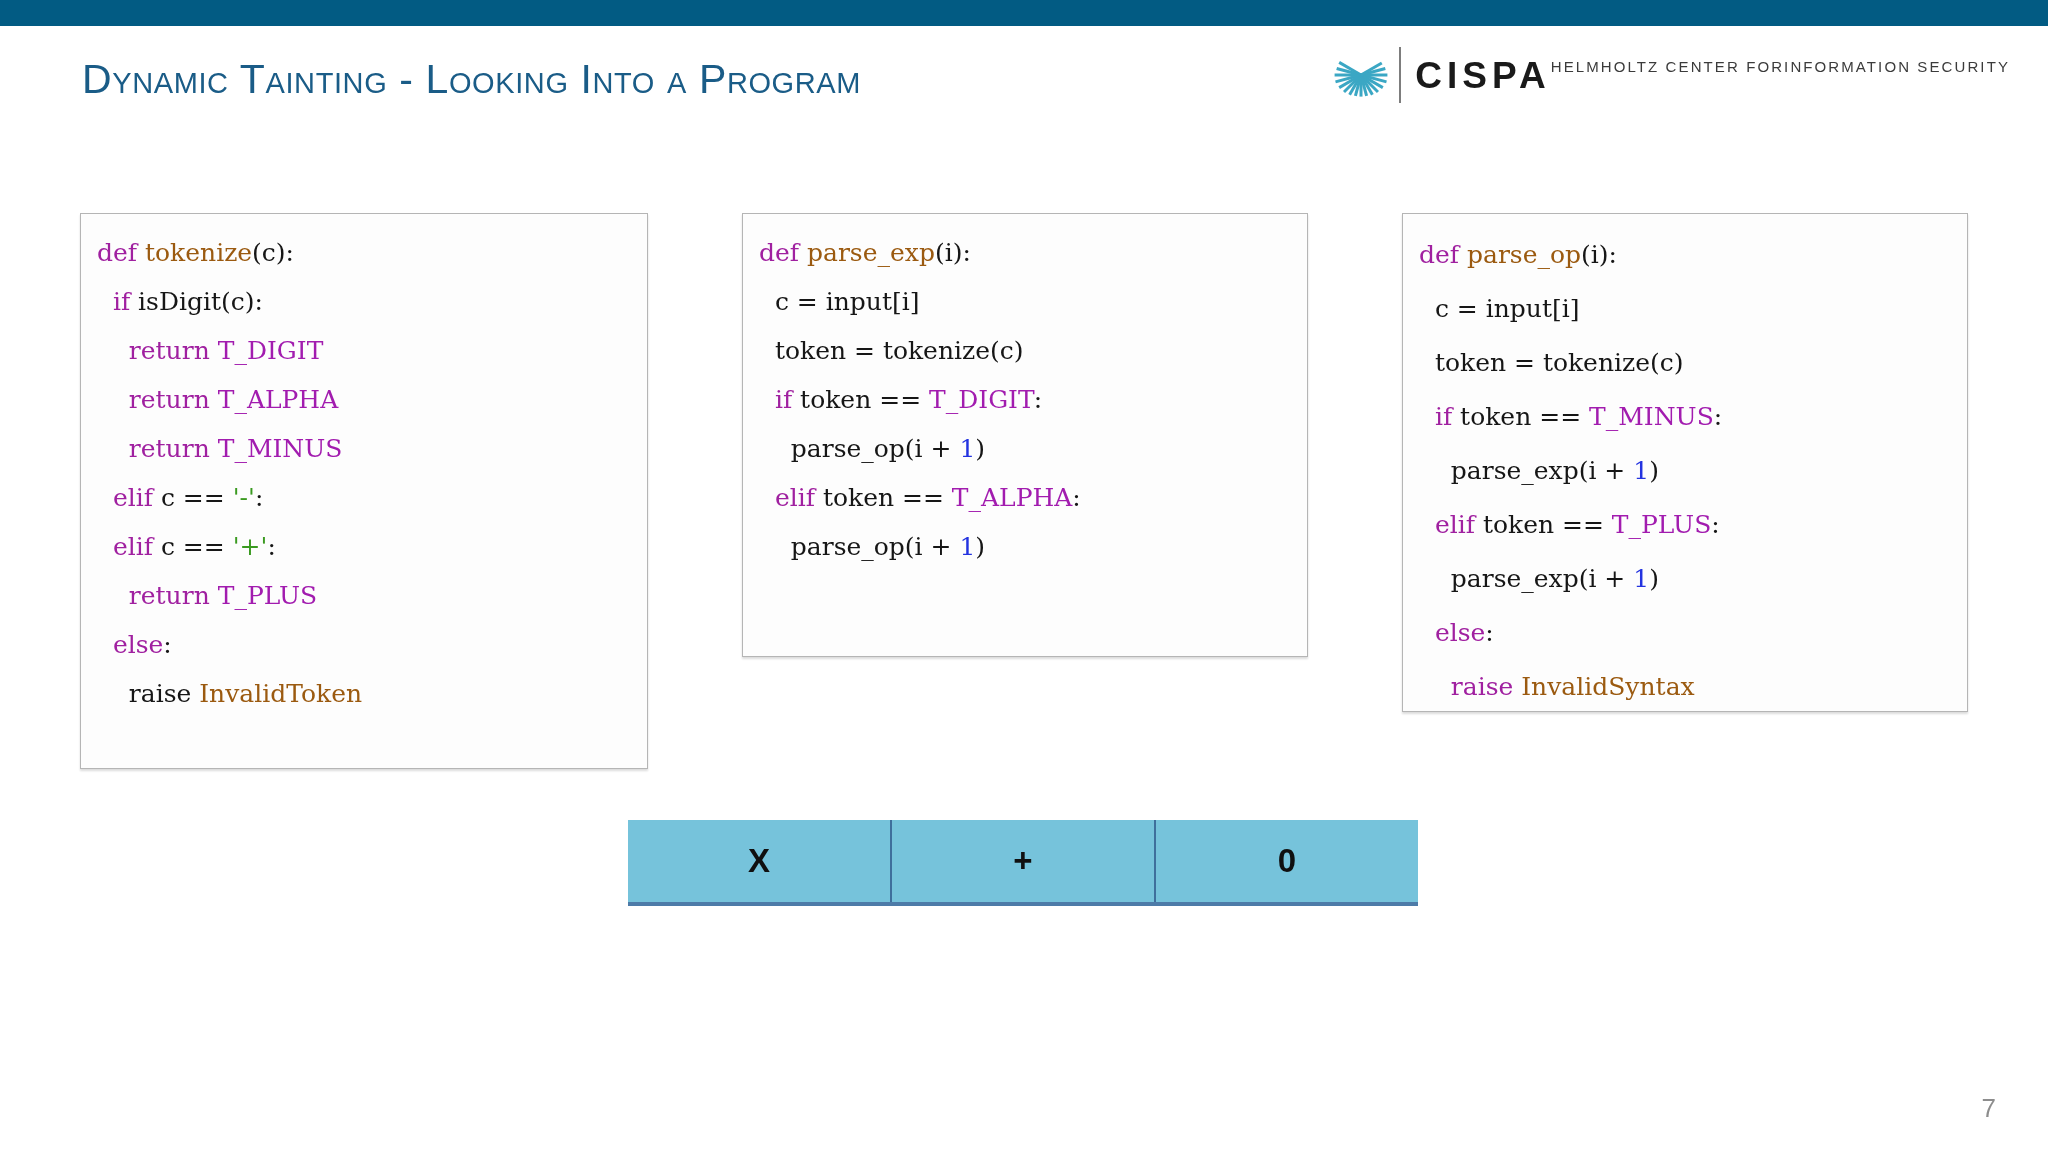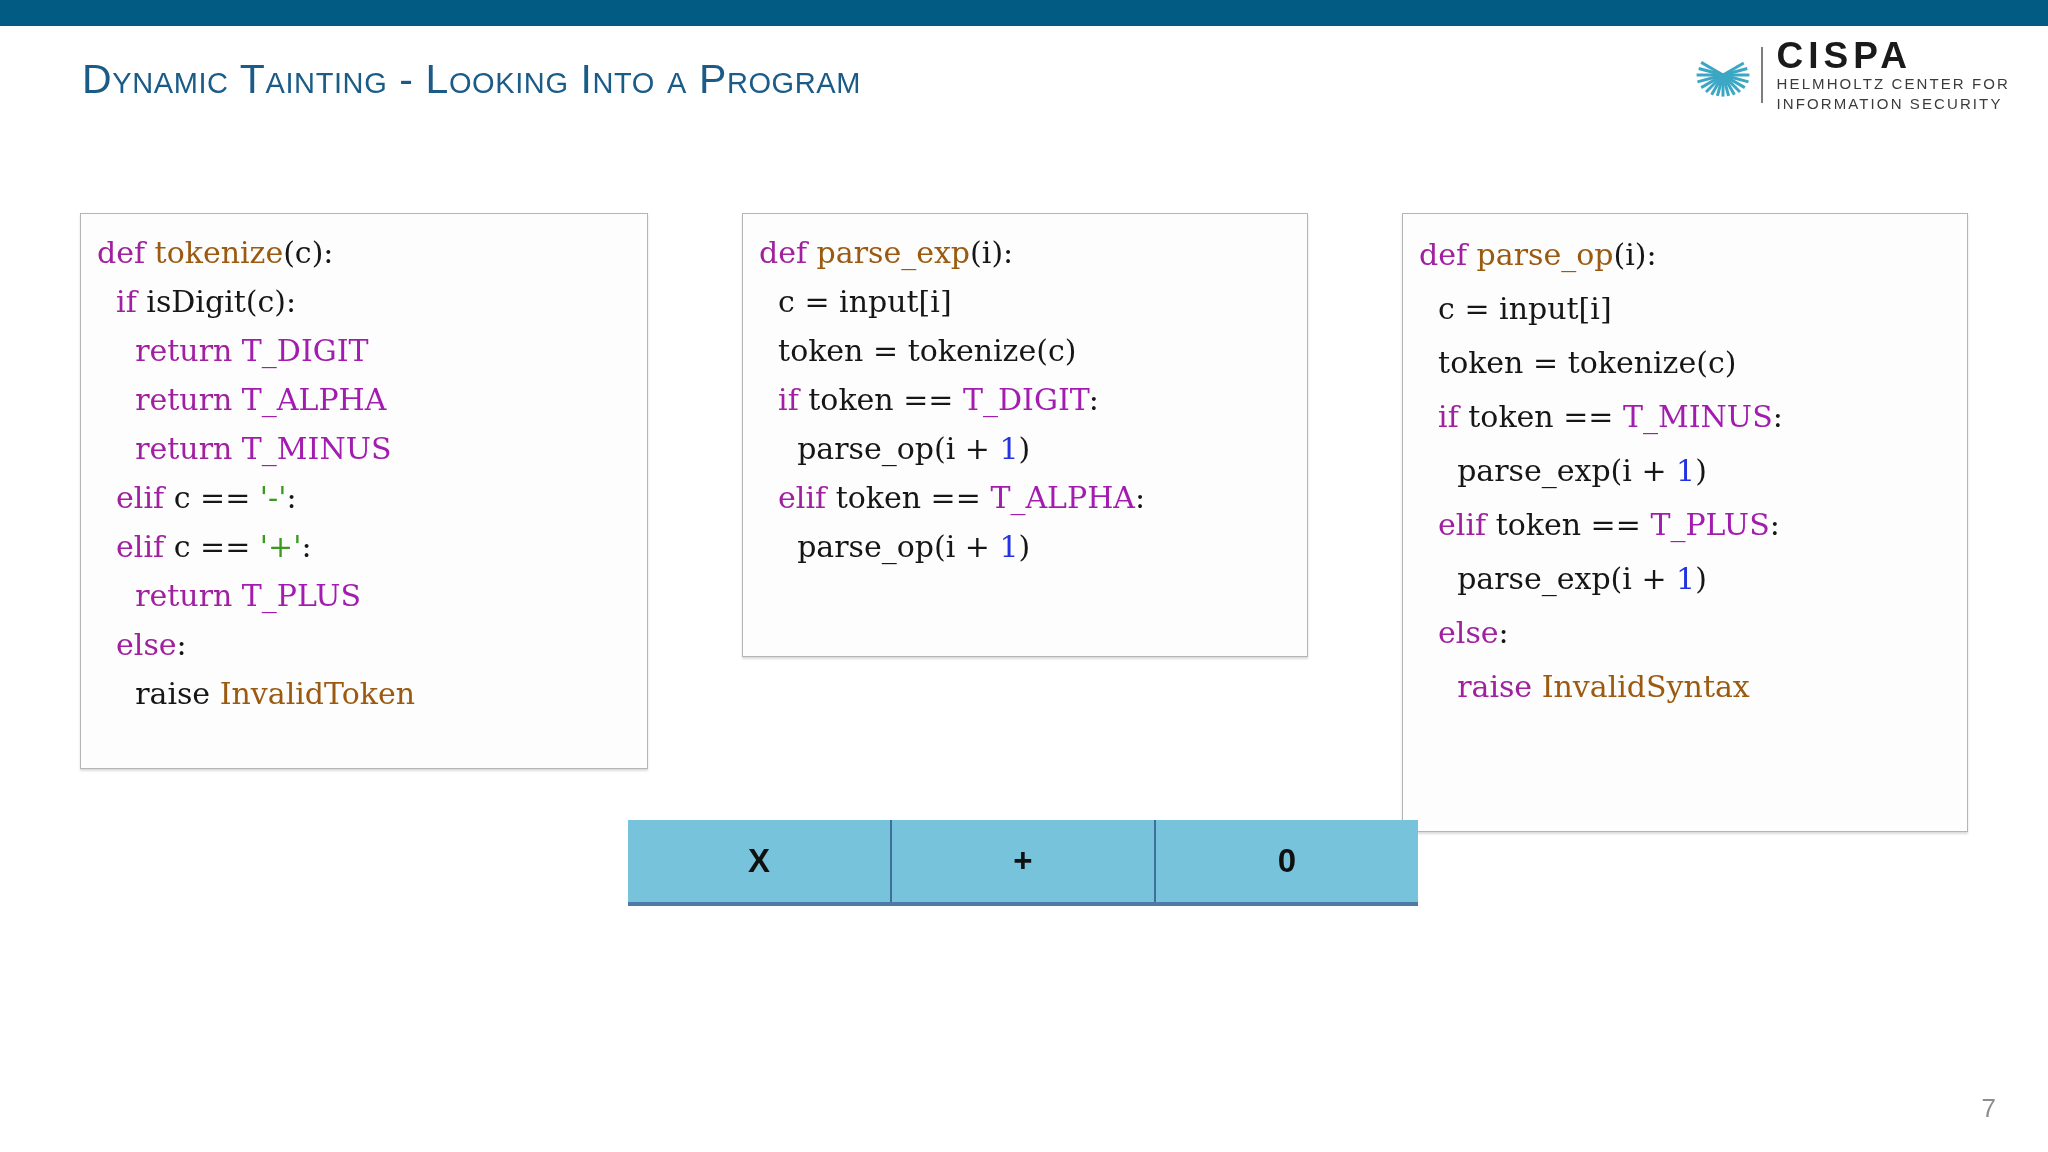--- a/index.html
+++ b/index.html
@@ -54,21 +54,21 @@
   }
   #logo-divider {
     width: 2px;
     height: 56px;
     background: #7d7d7d;
     margin: 0 14px 0 8px;
     flex: 0 0 auto;
   }
   #logo-text {
     display: flex;
-    flex-direction: column;
+    flex-direction: row;
     justify-content: center;
   }
   #logo-wordmark {
     font-family: "Liberation Sans", sans-serif;
     font-size: 37px;
     font-weight: bold;
     letter-spacing: 5px;
     color: #1a1a1a;
     line-height: 1.0;
   }
@@ -84,25 +84,25 @@
   .code-box {
     position: absolute;
     background: #fdfdfd;
     border: 1px solid #b5b5b5;
     box-shadow: 0 2px 2px rgba(0,0,0,0.14);
     box-sizing: border-box;
     padding: 14px 16px 16px 16px;
   }
   #code-box-1 { left: 80px;   top: 213px; width: 568px; height: 556px; }
   #code-box-2 { left: 742px;  top: 213px; width: 566px; height: 444px; }
-  #code-box-3 { left: 1402px; top: 213px; width: 566px; height: 619px; }
+  #code-box-3 { left: 1402px; top: 213px; width: 566px; height: 499px; }
 
   .code-line {
     font-family: "DejaVu Serif", "Liberation Serif", serif;
-    font-size: 30px;
+    font-size: 25px;
     line-height: 49px;
     white-space: pre;
     color: #161616;
   }
   #code-box-3 .code-line { line-height: 54px; }
 
   .kw    { color: #a020a0; }   
   .fn    { color: #9b5a10; }   
   .const { color: #a21caf; }   
   .str   { color: #3a9a20; }   

